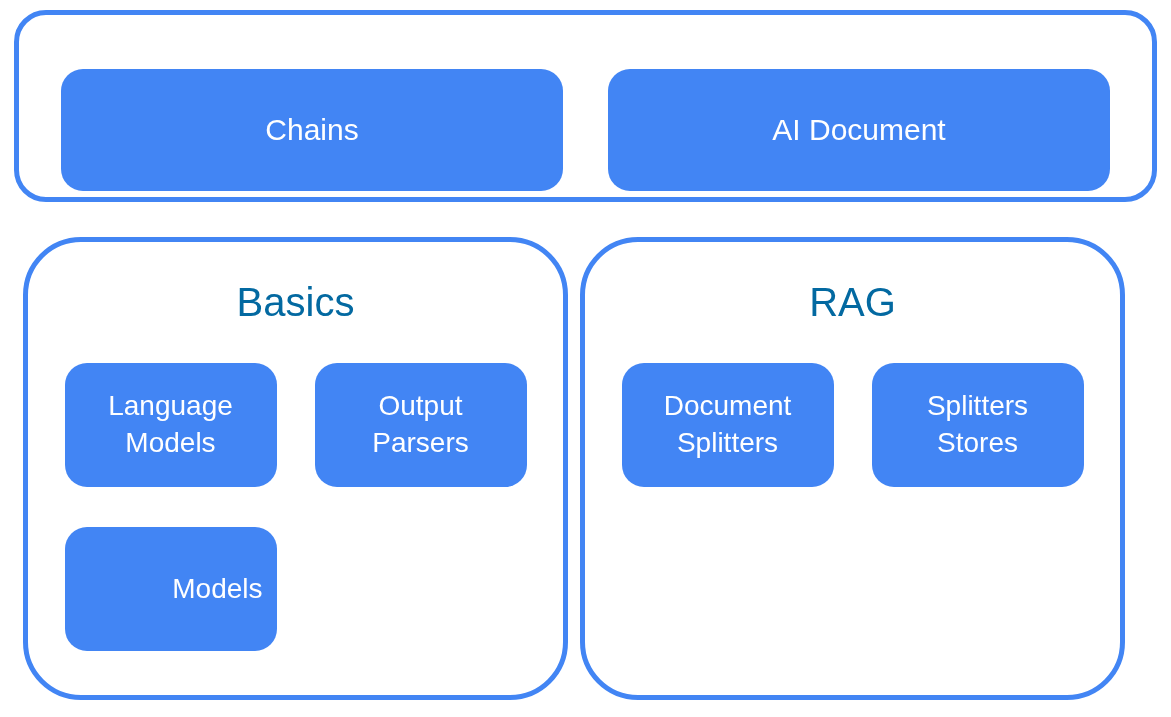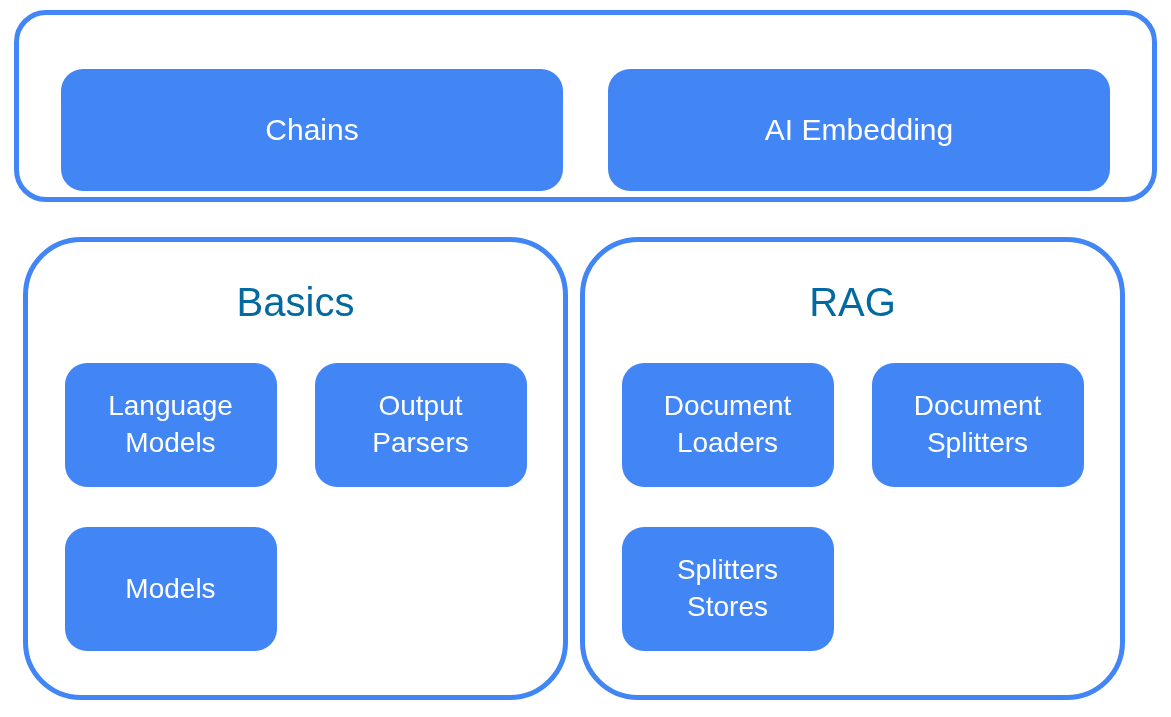--- a/index.html
+++ b/index.html
@@ -73,40 +73,40 @@
     grid-template-columns: 212px 212px;
     grid-auto-rows: 124px;
     column-gap: 38px;
     row-gap: 40px;
   }
   .small-box {
     background: #4285F4;
     border-radius: 22px;
     display: flex;
     align-items: center;
-    justify-content: center;
+    justify-content: flex-end;
     color: #ffffff;
     font-size: 28px;
     line-height: 1.32;
     text-align: center;
     padding: 16px 14px;
     box-sizing: border-box;
   }
 </style>
 </head>
 <body>
 
 <div class="canvas">
 
   <div class="top-container">
     <div class="big-box">
       <span>Chains</span>
     </div>
     <div class="big-box">
-      <span>AI Embedding</span>
+      <span>AI Document</span>
     </div>
   </div>
 
   <div class="section basics">
     <div class="section-title">Basics</div>
     <div class="box-grid">
       <div class="small-box">
         <span>Language Models</span>
       </div>
       <div class="small-box">
@@ -115,23 +115,20 @@
       <div class="small-box">
         <span>Models</span>
       </div>
     </div>
   </div>
 
   <div class="section rag">
     <div class="section-title">RAG</div>
     <div class="box-grid">
       <div class="small-box">
-        <span>Document Loaders</span>
-      </div>
-      <div class="small-box">
         <span>Document Splitters</span>
       </div>
       <div class="small-box">
         <span>Splitters Stores</span>
       </div>
     </div>
   </div>
 
 </div>
 

